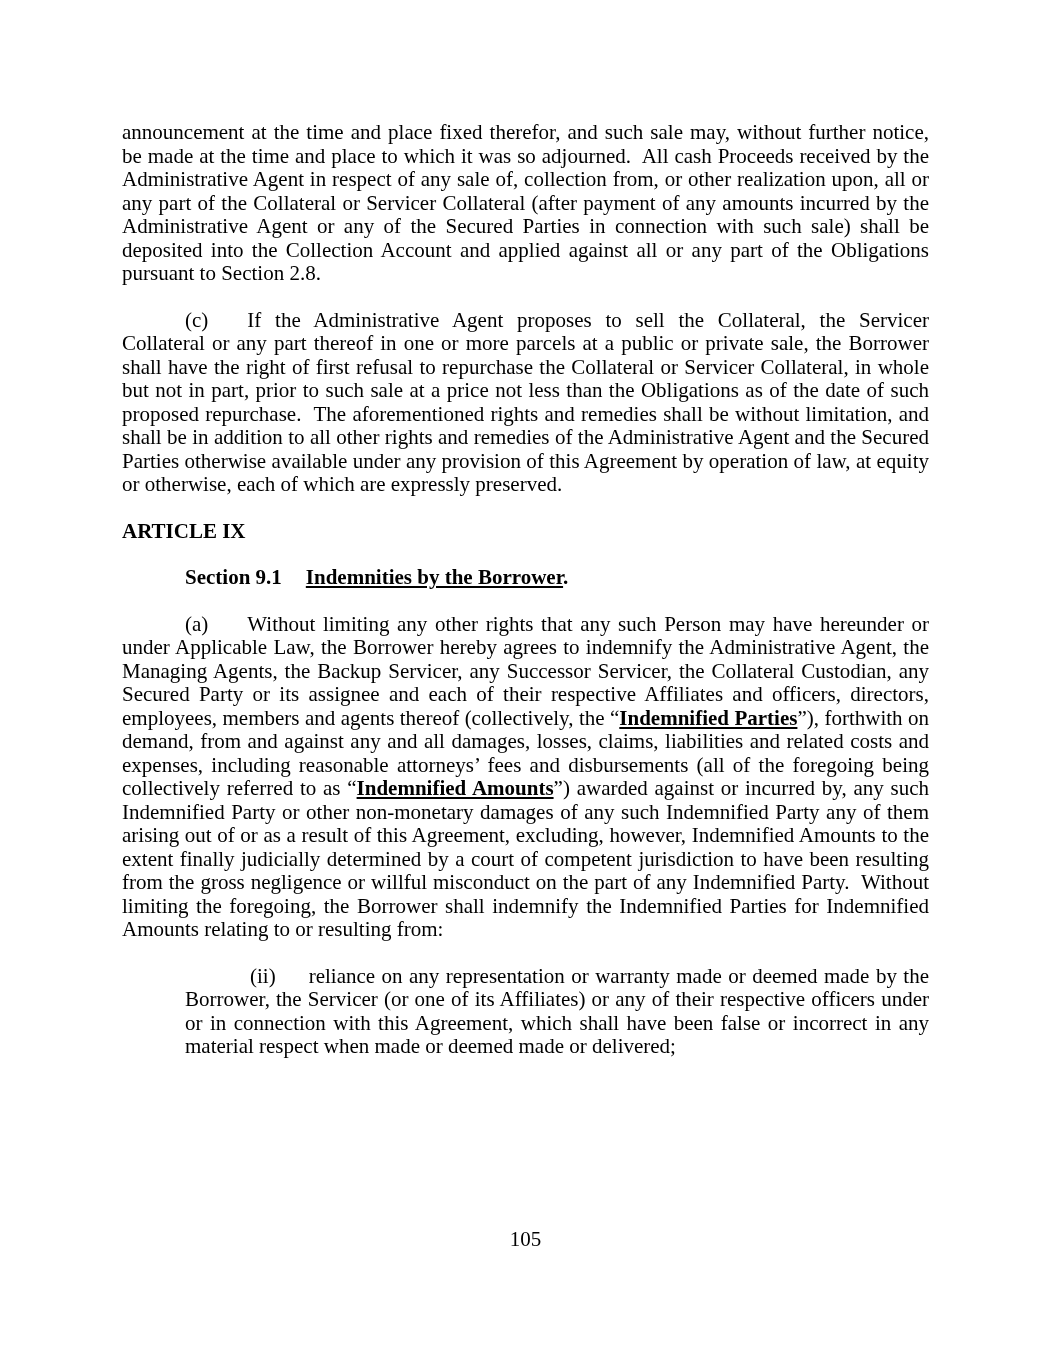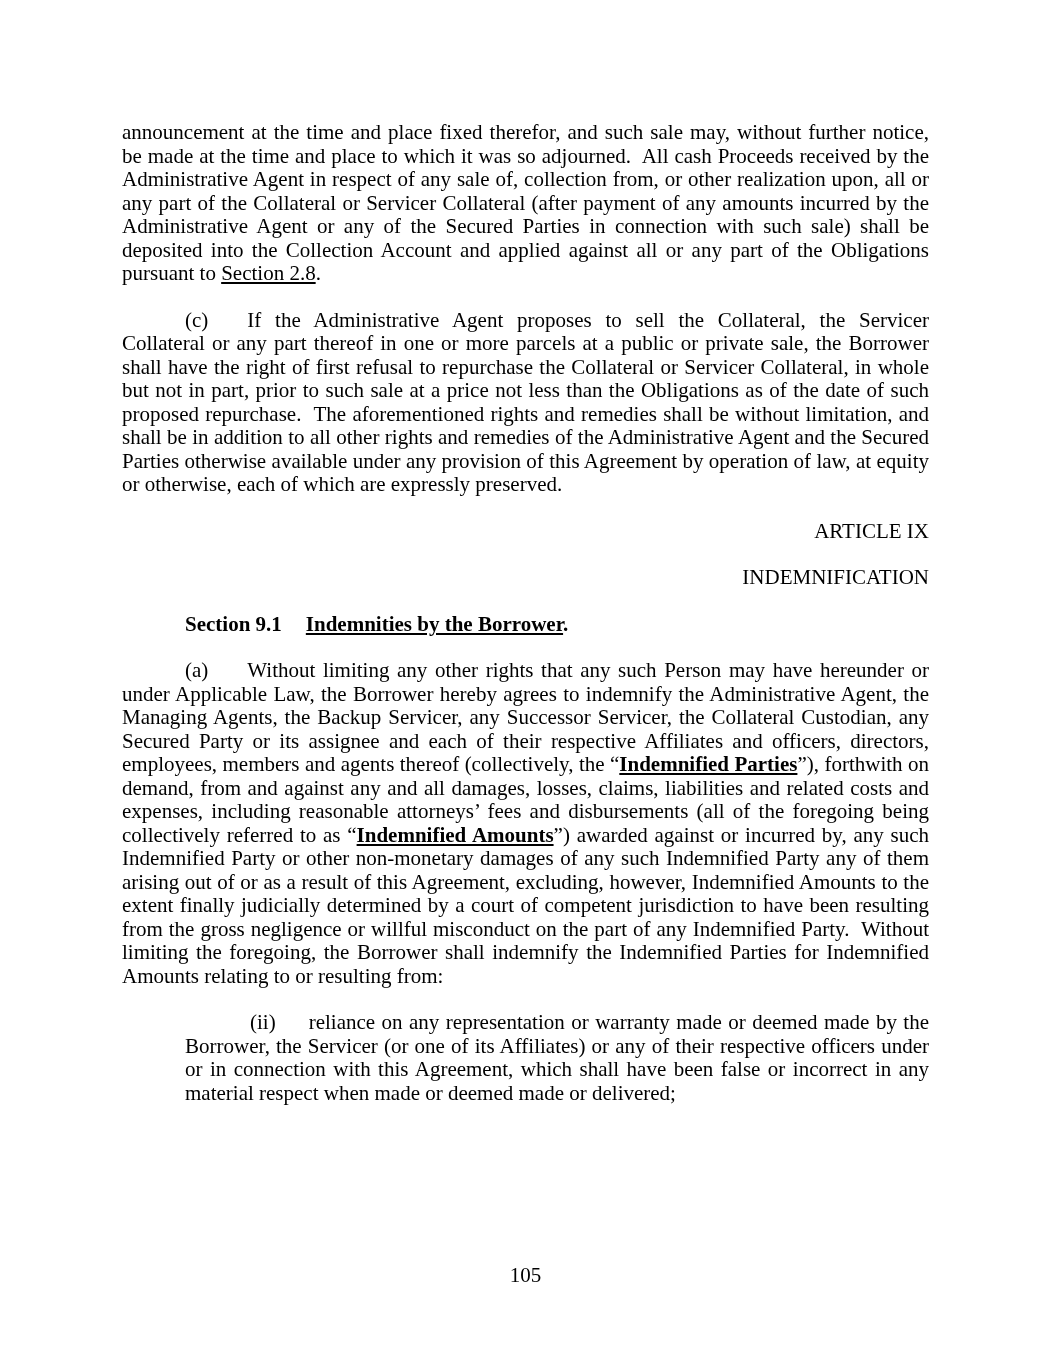--- a/index.html
+++ b/index.html
@@ -32,65 +32,63 @@
   .tab {
     display: inline-block;
     height: 1px;
   }
   .tab-39 { width: 39px; }
   .tab-40 { width: 40px; }
   .tab-33 { width: 33px; }
   .tab-24 { width: 24px; }
   .heading {
     margin: 0 0 23px 0;
-    text-align: right;
-    font-weight: normal;
+    text-align: left;
+    font-weight: bold;
   }
   .section-heading {
     margin: 0 0 23px 0;
     padding-left: 63px;
     font-weight: bold;
     text-align: left;
   }
   .underline {
     text-decoration: underline;
   }
   .xref {
-    text-decoration: underline;
     margin-top: 17px;
   }
   .term {
     text-decoration: underline;
     font-weight: bold;
   }
   .list-item {
     margin: 0 0 23px 63px;
     text-indent: 65px;
     text-align: justify;
   }
   .page-number {
     position: absolute;
-    top: 1264px;
+    top: 1228px;
     left: 122px;
     width: 807px;
     text-align: center;
   }
 </style>
 </head>
 <body>
 
 <div class="page-content">
 
   <p class="para"><span>announcement at the time and place fixed therefor, and such sale may, without further notice, be made at the time and place to which it was so adjourned.&nbsp; All cash Proceeds received by the Administrative Agent in respect of any sale of, collection from, or other realization upon, all or any part of the Collateral or Servicer Collateral (after payment of any amounts incurred by the Administrative Agent or any of the Secured Parties in connection with such sale) shall be deposited into the Collection Account and applied against all or any part of the Obligations pursuant to </span><span class="xref">Section 2.8</span><span>.</span></p>
 
   <p class="para para-indent"><span>(c)</span><span class="tab tab-39"></span><span>If the Administrative Agent proposes to sell the Collateral, the Servicer Collateral or any part thereof in one or more parcels at a public or private sale, the Borrower shall have the right of first refusal to repurchase the Collateral or Servicer Collateral, in whole but not in part, prior to such sale at a price not less than the Obligations as of the date of such proposed repurchase.&nbsp; The aforementioned rights and remedies shall be without limitation, and shall be in addition to all other rights and remedies of the Administrative Agent and the Secured Parties otherwise available under any provision of this Agreement by operation of law, at equity or otherwise, each of which are expressly preserved.</span></p>
 
   <div class="heading">ARTICLE IX</div>
 
-  <div class="heading">INDEMNIFICATION</div>
 
   <p class="section-heading"><span>Section 9.1</span><span class="tab tab-24"></span><span class="underline">Indemnities by the Borrower</span><span>.</span></p>
 
   <p class="para para-indent"><span>(a)</span><span class="tab tab-39"></span><span>Without limiting any other rights that any such Person may have hereunder or under Applicable Law, the Borrower hereby agrees to indemnify the Administrative Agent, the Managing Agents, the Backup Servicer, any Successor Servicer, the Collateral Custodian, any Secured Party or its assignee and each of their respective Affiliates and officers, directors, employees, members and agents thereof (collectively, the “</span><span class="term">Indemnified Parties</span><span>”), forthwith on demand, from and against any and all damages, losses, claims, liabilities and related costs and expenses, including reasonable attorneys’ fees and disbursements (all of the foregoing being collectively referred to as “</span><span class="term">Indemnified Amounts</span><span>”) awarded against or incurred by, any such Indemnified Party or other non-monetary damages of any such Indemnified Party any of them arising out of or as a result of this Agreement, excluding, however, Indemnified Amounts to the extent finally judicially determined by a court of competent jurisdiction to have been resulting from the gross negligence or willful misconduct on the part of any Indemnified Party.&nbsp; Without limiting the foregoing, the Borrower shall indemnify the Indemnified Parties for Indemnified Amounts relating to or resulting from:</span></p>
 
 
   <p class="list-item"><span>(ii)</span><span class="tab tab-33"></span><span>reliance on any representation or warranty made or deemed made by the Borrower, the Servicer (or one of its Affiliates) or any of their respective officers under or in connection with this Agreement, which shall have been false or incorrect in any material respect when made or deemed made or delivered;</span></p>
 
 </div>
 

